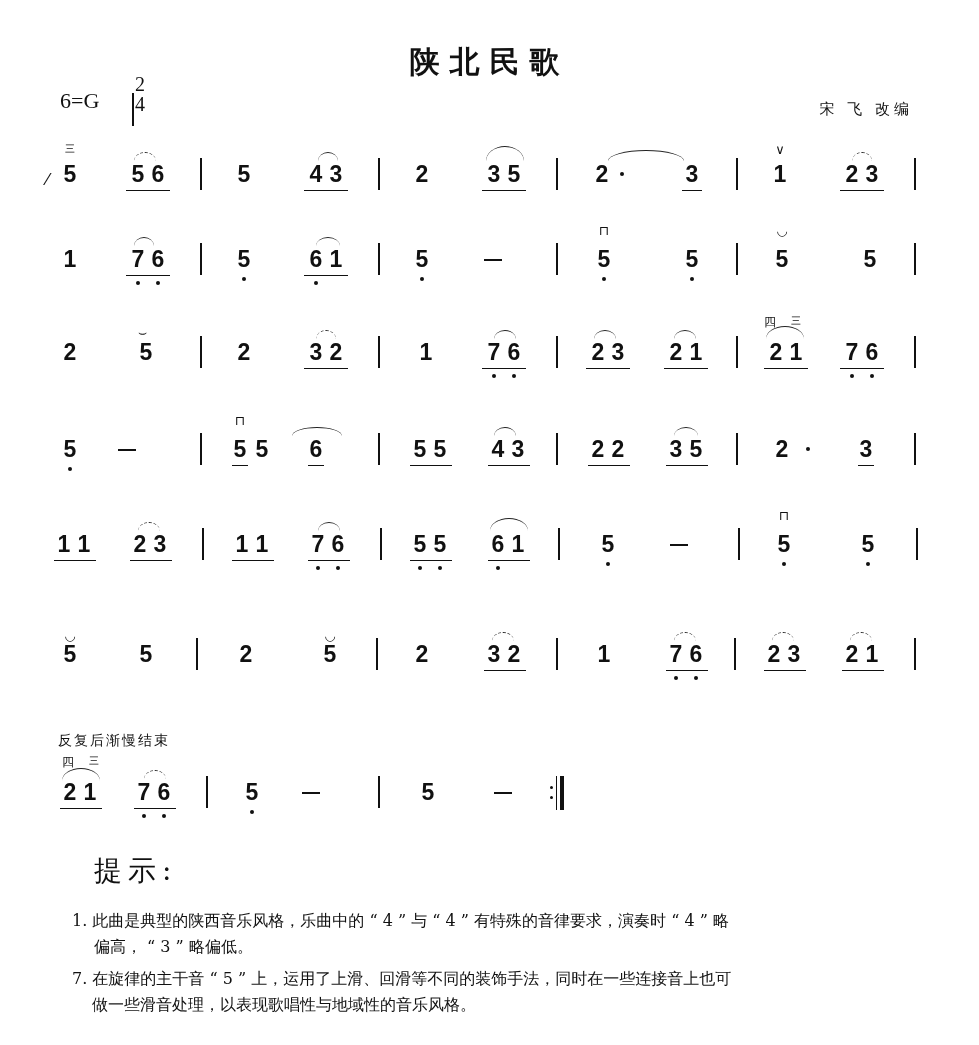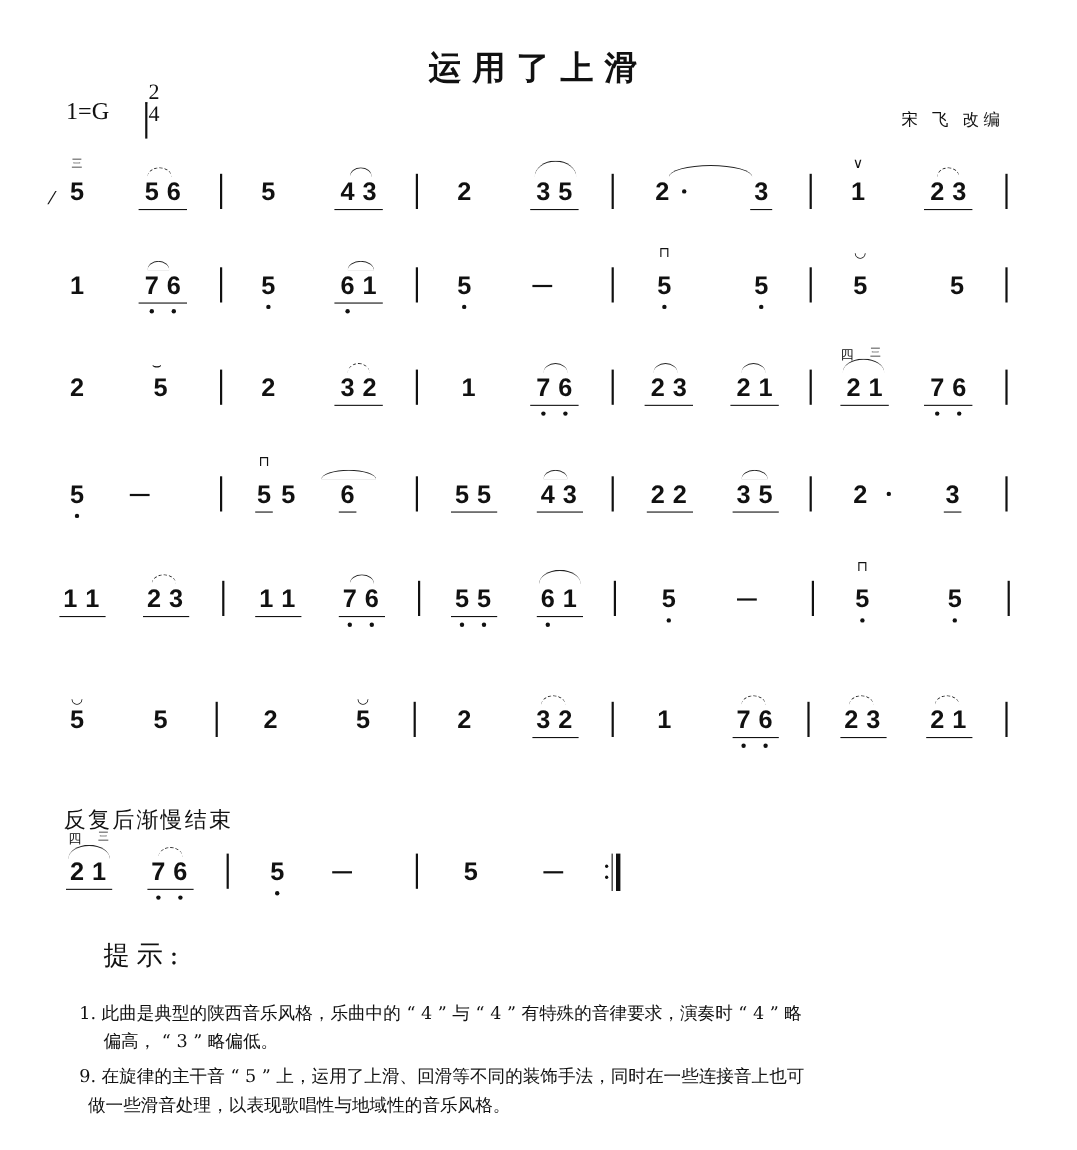--- a/index.html
+++ b/index.html
@@ -20,29 +20,29 @@
   .dash { position: absolute; width: 18px; border-top: 2px solid #111; top: 34px; }
   .bar { position: absolute; width: 0; border-left: 2px solid #111; top: 18px; height: 32px; }
   .slur { position: absolute; border-top: 1.4px solid #222; border-radius: 50% 50% 0 0 / 100% 100% 0 0; height: 8px; top: 12px; }
   .slur.dashed { border-top-style: dashed; }
   .mark { position: absolute; font-size: 13px; top: -2px; width: 24px; text-align: center; }
   .final { position: absolute; top: 18px; height: 34px; }
   .final .thin { position: absolute; left: 8px; top: 0; height: 34px; border-left: 1.5px solid #111; }
   .final .thick { position: absolute; left: 12px; top: 0; height: 34px; border-left: 4px solid #111; }
   .final .rdot { position: absolute; left: 2px; width: 3px; height: 3px; background: #111; border-radius: 50%; }
 
-  .instr { left: 58px; top: 732px; font-family: "DejaVu Serif", serif; font-size: 20px; letter-spacing: 2px; }
-  .hint-title { left: 94px; top: 852px; font-family: "DejaVu Serif", serif; font-size: 24px; letter-spacing: 6px; }
+  .instr { left: 58px; top: 732px; font-family: "DejaVu Serif", serif; font-size: 14px; letter-spacing: 2px; }
+  .hint-title { left: 94px; top: 852px; font-family: "DejaVu Serif", serif; font-size: 28px; letter-spacing: 6px; }
   .hint { left: 72px; font-family: "DejaVu Serif", serif; font-size: 16px; line-height: 26px; width: 840px; }
 </style>
 </head>
 <body>
 
-<div class="abs title">运用了上滑</div>
-<div class="abs key">1=G</div>
+<div class="abs title">陕北民歌</div>
+<div class="abs key">6=G</div>
 <div class="abs timesig">
   <div>2</div>
   <div class="bar"></div>
   <div>4</div>
 </div>
 <div class="abs arranger">宋 飞 改编</div>
 
 <div class="line" style="top:140px">
   <span class="mark" style="left:58px;top:2px;font-size:10px">三</span>
   <span class="abs" style="left:46px;top:30px;font-size:16px">⁄</span>
@@ -267,14 +267,14 @@
     <span class="rdot" style="top:10px"></span>
     <span class="rdot" style="top:20px"></span>
     <span class="thin"></span>
     <span class="thick"></span>
   </span>
 </div>
 
 <div class="abs hint-title">提示:</div>
 <div class="abs hint" style="top:908px">1. 此曲是典型的陕西音乐风格，乐曲中的 “ 4 ” 与 “ 4 ” 有特殊的音律要求，演奏时 “ 4 ” 略</div>
 <div class="abs hint" style="top:934px;left:94px">偏高， “ 3 ” 略偏低。</div>
-<div class="abs hint" style="top:966px">9. 在旋律的主干音 “ 5 ” 上，运用了上滑、回滑等不同的装饰手法，同时在一些连接音上也可</div>
-<div class="abs hint" style="top:992px;left:80px">做一些滑音处理，以表现歌唱性与地域性的音乐风格。</div>
+<div class="abs hint" style="top:966px">7. 在旋律的主干音 “ 5 ” 上，运用了上滑、回滑等不同的装饰手法，同时在一些连接音上也可</div>
+<div class="abs hint" style="top:992px;left:92px">做一些滑音处理，以表现歌唱性与地域性的音乐风格。</div>
 
 </body></html>

